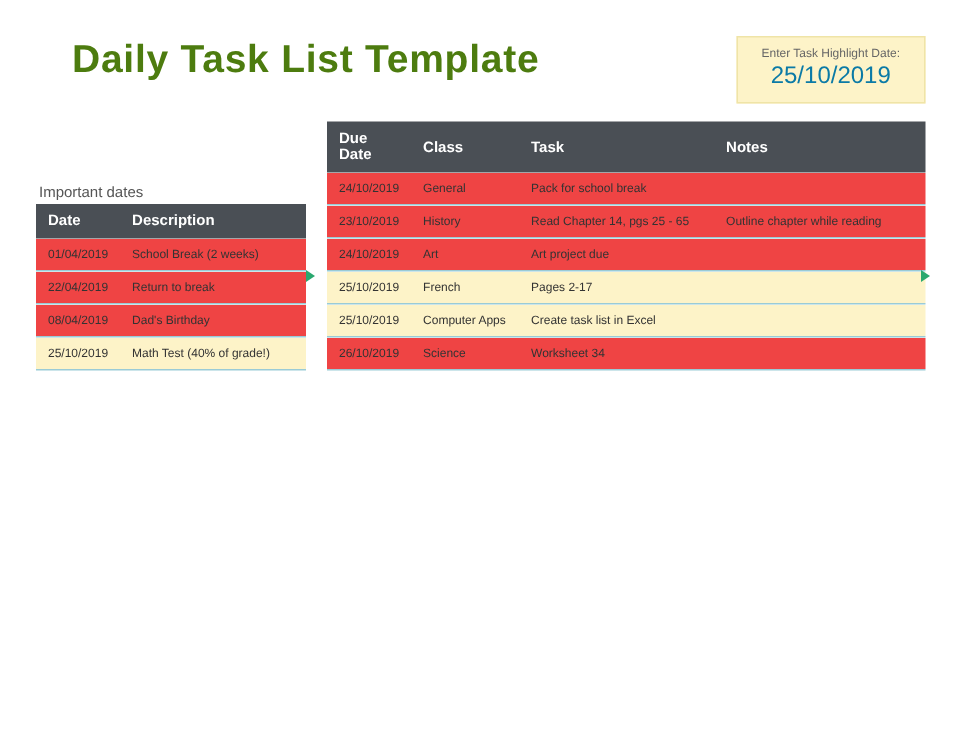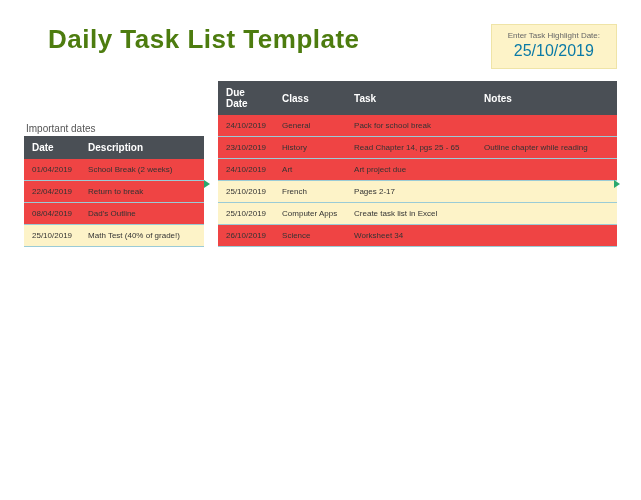--- a/index.html
+++ b/index.html
@@ -125,21 +125,21 @@
             <tr>
               <td>01/04/2019</td>
               <td>School Break (2 weeks)</td>
             </tr>
             <tr>
               <td>22/04/2019</td>
               <td>Return to break</td>
             </tr>
             <tr>
               <td>08/04/2019</td>
-              <td>Dad's Outline</td>
+              <td>Dad's Birthday</td>
             </tr>
             <tr class="hl">
               <td>25/10/2019</td>
               <td>Math Test (40% of grade!)</td>
             </tr>
           </tbody>
       </table>
     </div>
 
     <div class="block block-right">

